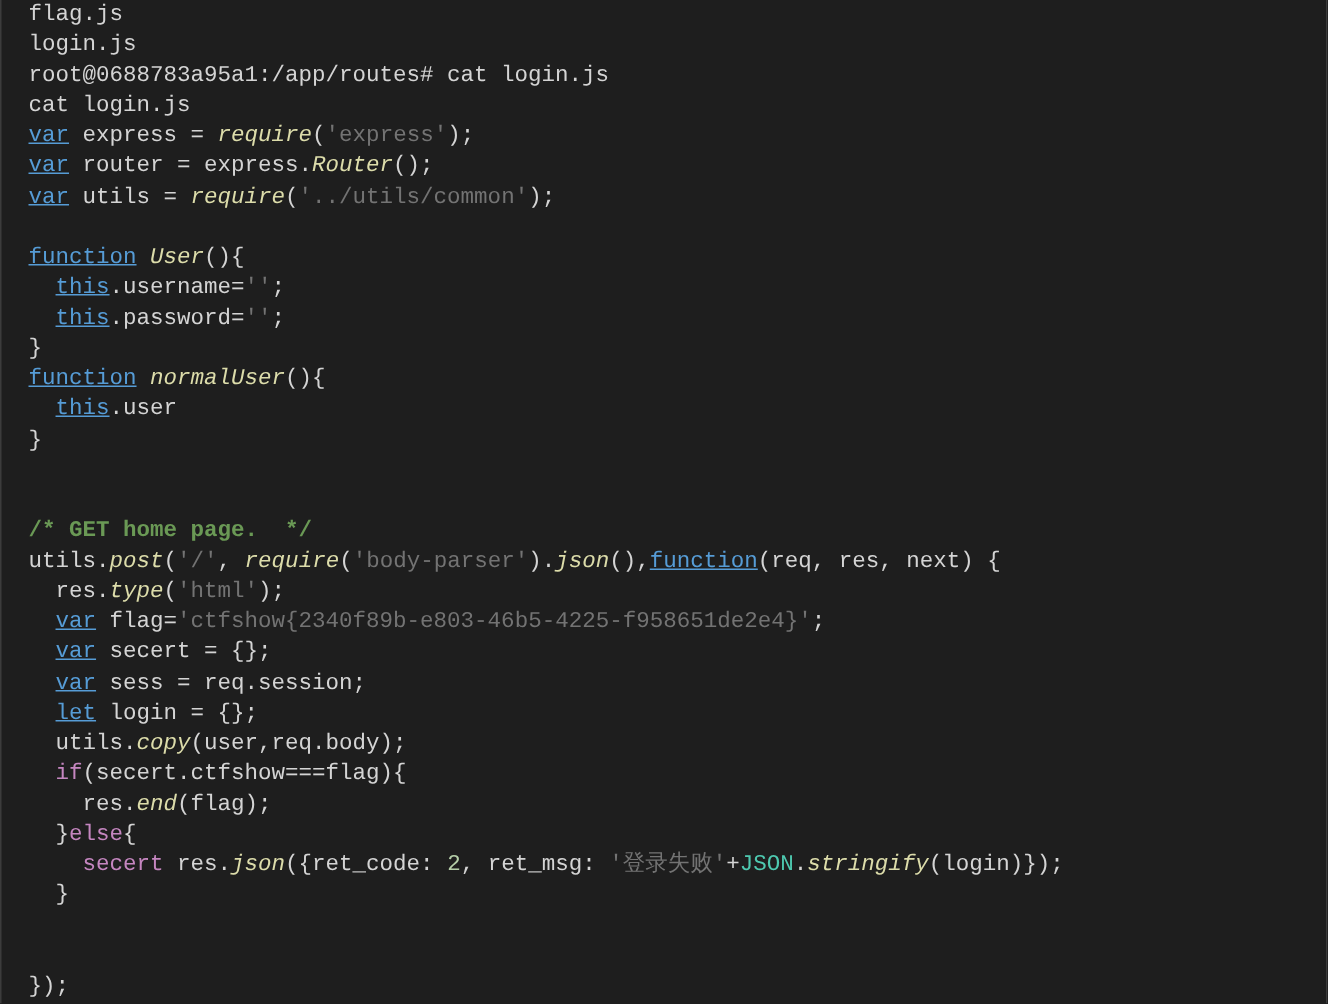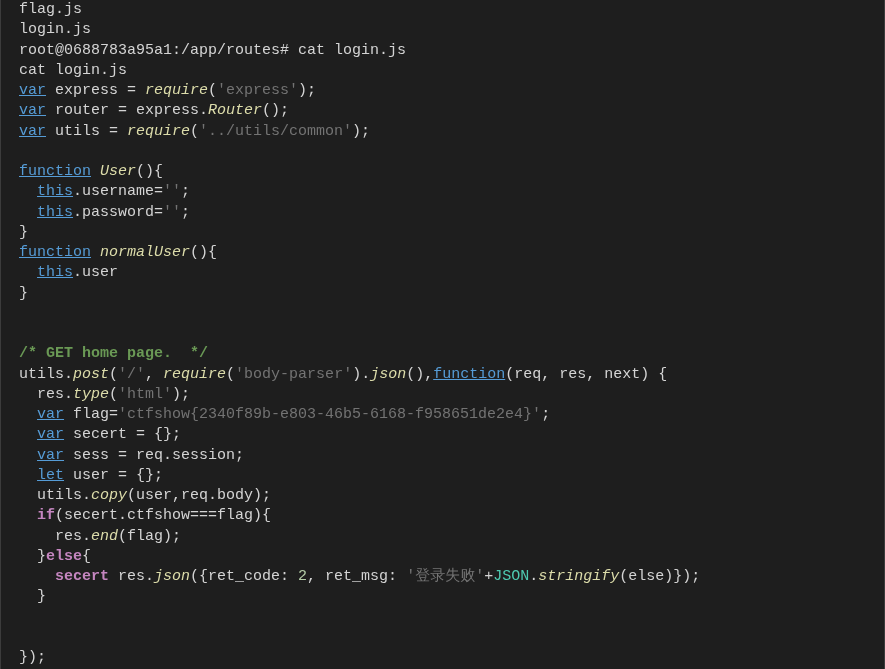--- a/index.html
+++ b/index.html
@@ -22,21 +22,21 @@
       padding: 0 18px 18px 18px;
       white-space: pre;
       border-left: 1px solid #3c3c3c;
       border-right: 1px solid #3c3c3c;
       height: 100%;
     }
     .keyword { color: #569cd6; text-decoration: underline; }
     .func-name { color: #dcdcaa; font-style: italic; }
     .string { color: #737373; }
     .comment { color: #6a9955; font-weight: bold; }
-    .return-kw { color: #c586c0; font-weight: bold; }
+    .return-kw { color: #c586c0; }
     .number { color: #b5cea8; }
     .type { color: #4ec9b0; }
   </style>
 </head>
 <body>
 
 <div class="terminal"><span>flag.js</span>
 <span>login.js</span>
 <span><span>root@0688783a95a1</span><span>:/app/routes# </span><span>cat login.js</span></span>
 <span>cat login.js</span>
@@ -49,25 +49,25 @@
 <span>  <span class="keyword">this</span><span>.password=</span><span class="string">''</span><span>;</span></span>
 <span>}</span>
 <span><span class="keyword">function</span> <span class="func-name">normalUser</span><span>(){</span></span>
 <span>  <span class="keyword">this</span><span>.user</span></span>
 <span>}</span>
 
 
 <span><span class="comment">/* GET home page.  */</span></span>
 <span><span>utils.</span><span class="func-name">post</span><span>(</span><span class="string">'/'</span><span>, </span><span class="func-name">require</span><span>(</span><span class="string">'body-parser'</span><span>).</span><span class="func-name">json</span><span>(),</span><span class="keyword">function</span><span>(req, res, next) {</span></span>
 <span><span>  res.</span><span class="func-name">type</span><span>(</span><span class="string">'html'</span><span>);</span></span>
-<span>  <span class="keyword">var</span><span> flag=</span><span class="string">'ctfshow{2340f89b-e803-46b5-6168-f958651de2e4}'</span><span>;</span></span>
+<span>  <span class="keyword">var</span><span> flag=</span><span class="string">'ctfshow{2340f89b-e803-46b5-4225-f958651de2e4}'</span><span>;</span></span>
 <span>  <span class="keyword">var</span><span> secert = {};</span></span>
 <span>  <span class="keyword">var</span><span> sess = req.session;</span></span>
-<span>  <span class="keyword">let</span><span> user = {};</span></span>
+<span>  <span class="keyword">let</span><span> login = {};</span></span>
 <span><span>  utils.</span><span class="func-name">copy</span><span>(user,req.body);</span></span>
 <span>  <span class="return-kw">if</span><span>(secert.ctfshow===flag){</span></span>
 <span><span>    res.</span><span class="func-name">end</span><span>(flag);</span></span>
 <span><span>  }</span><span class="return-kw">else</span><span>{</span></span>
-<span>    <span class="return-kw">secert</span><span> res.</span><span class="func-name">json</span><span>({ret_code: </span><span class="number">2</span><span>, ret_msg: </span><span class="string">'登录失败'</span><span>+</span><span class="type">JSON</span><span>.</span><span class="func-name">stringify</span><span>(else)});</span></span>
+<span>    <span class="return-kw">secert</span><span> res.</span><span class="func-name">json</span><span>({ret_code: </span><span class="number">2</span><span>, ret_msg: </span><span class="string">'登录失败'</span><span>+</span><span class="type">JSON</span><span>.</span><span class="func-name">stringify</span><span>(login)});</span></span>
 <span>  }</span>
 
 
 <span>});</span></div>
 
 </body></html>

